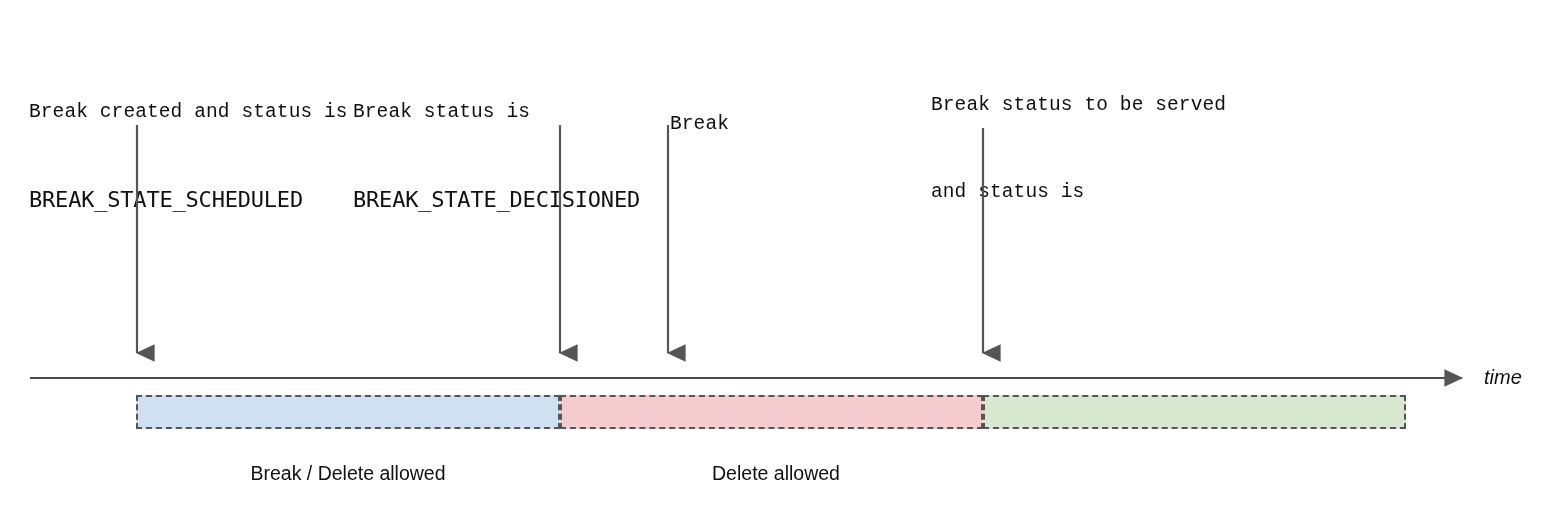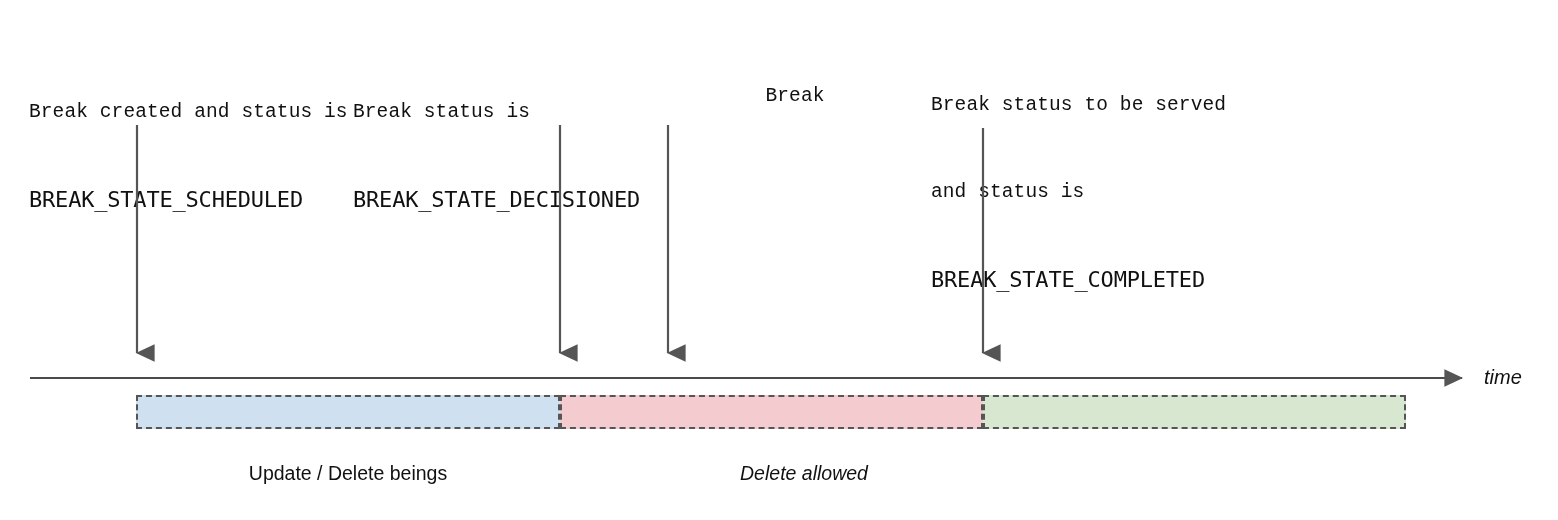--- a/index.html
+++ b/index.html
@@ -35,21 +35,21 @@
     font-family: Liberation Mono, monospace;
   }
   .event-label .mono {
     font-family: "DejaVu Sans Mono", "Liberation Mono", monospace;
     font-size: 22px;
     letter-spacing: -0.2px;
   }
 
   #label-scheduled  { left: 29px;  top: 40px;  width: 320px; }
   #label-decisioned { left: 353px; top: 40px;  width: 300px; }
-  #label-expected   { left: 670px; top: 24px;  width: 250px; text-align: center; }
+  #label-expected   { left: 670px; top: 52px;  width: 250px; }
   #label-completed  { left: 931px; top: 33px;  width: 300px; }
 
   
   #vector-layer {
     position: absolute;
     left: 0;
     top: 0;
     width: 1558px;
     height: 520px;
     pointer-events: none;
@@ -78,21 +78,21 @@
   
   .phase-caption {
     position: absolute;
     top: 460px;
     font-size: 19.5px;
     line-height: 26px;
     color: #111111;
     text-align: center;
   }
   #caption-update-delete { left: 148px; width: 400px; }
-  #caption-delete        { left: 604px; width: 400px; font-style: italic; }
+  #caption-delete        { left: 576px; width: 400px; }
   #caption-next-create   { left: 1006px; width: 400px; }
 
   
   #axis-label {
     position: absolute;
     left: 1484px;
     top: 366px;
     font-size: 20px;
     color: #111111;
     font-style: italic;
@@ -113,21 +113,20 @@
     <div class="mono">BREAK_STATE_DECISIONED</div>
   </div>
 
   <div class="event-label" id="label-expected">
     <div class="plain">Break</div>
   </div>
 
   <div class="event-label" id="label-completed">
     <div class="plain">Break status to be served</div>
     <div class="plain">and status is</div>
-    <div class="mono">BREAK_STATE_COMPLETED</div>
   </div>
 
   <svg id="vector-layer" viewBox="0 0 1558 520">
     <defs>
       <marker id="head-down" markerWidth="9" markerHeight="9" refX="4.5" refY="8" orient="auto" markerUnits="strokeWidth">
         <path d="M0.5,0 L8.5,0 L4.5,8.5 Z" fill="#555555"></path>
       </marker>
       <marker id="head-right" markerWidth="9" markerHeight="9" refX="8" refY="4.5" orient="auto" markerUnits="strokeWidth">
         <path d="M0,0.5 L8.5,4.5 L0,8.5 Z" fill="#555555"></path>
       </marker>
@@ -138,18 +137,18 @@
     <line x1="668" y1="125" x2="668" y2="353" stroke="#555555" stroke-width="2.2" marker-end="url(#head-down)"></line>
     <line x1="983" y1="128" x2="983" y2="353" stroke="#555555" stroke-width="2.2" marker-end="url(#head-down)"></line>
 
     <line x1="30" y1="378" x2="1462" y2="378" stroke="#4a4a4a" stroke-width="2.2" marker-end="url(#head-right)"></line>
   </svg>
 
   <div class="phase-bar" id="bar-scheduled" style="background:#cfe0f0;"></div>
   <div class="phase-bar" id="bar-decisioned" style="background:#f4ccd0;"></div>
   <div class="phase-bar" id="bar-completed" style="background:#d8e8d0;"></div>
 
-  <div class="phase-caption" id="caption-update-delete">Update / Delete beings</div>
+  <div class="phase-caption" id="caption-update-delete">Break / Delete allowed</div>
   <div class="phase-caption" id="caption-delete">Delete allowed</div>
 
   <div id="axis-label">time</div>
 
 </div>
 
 </body></html>

